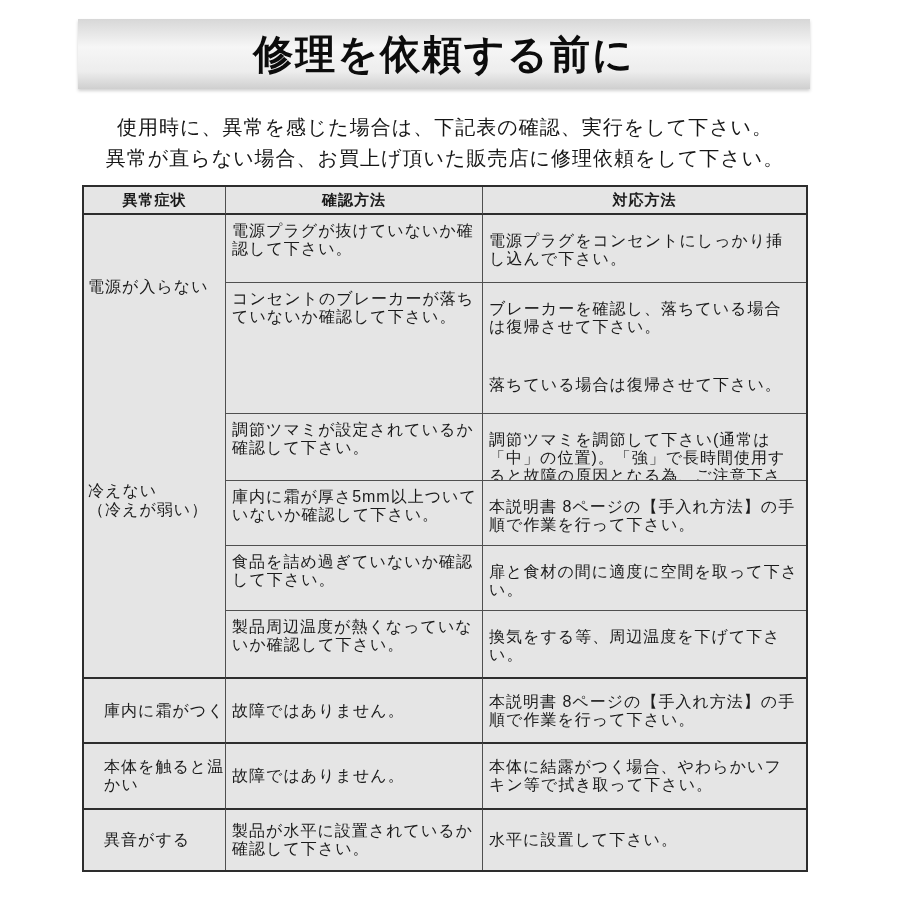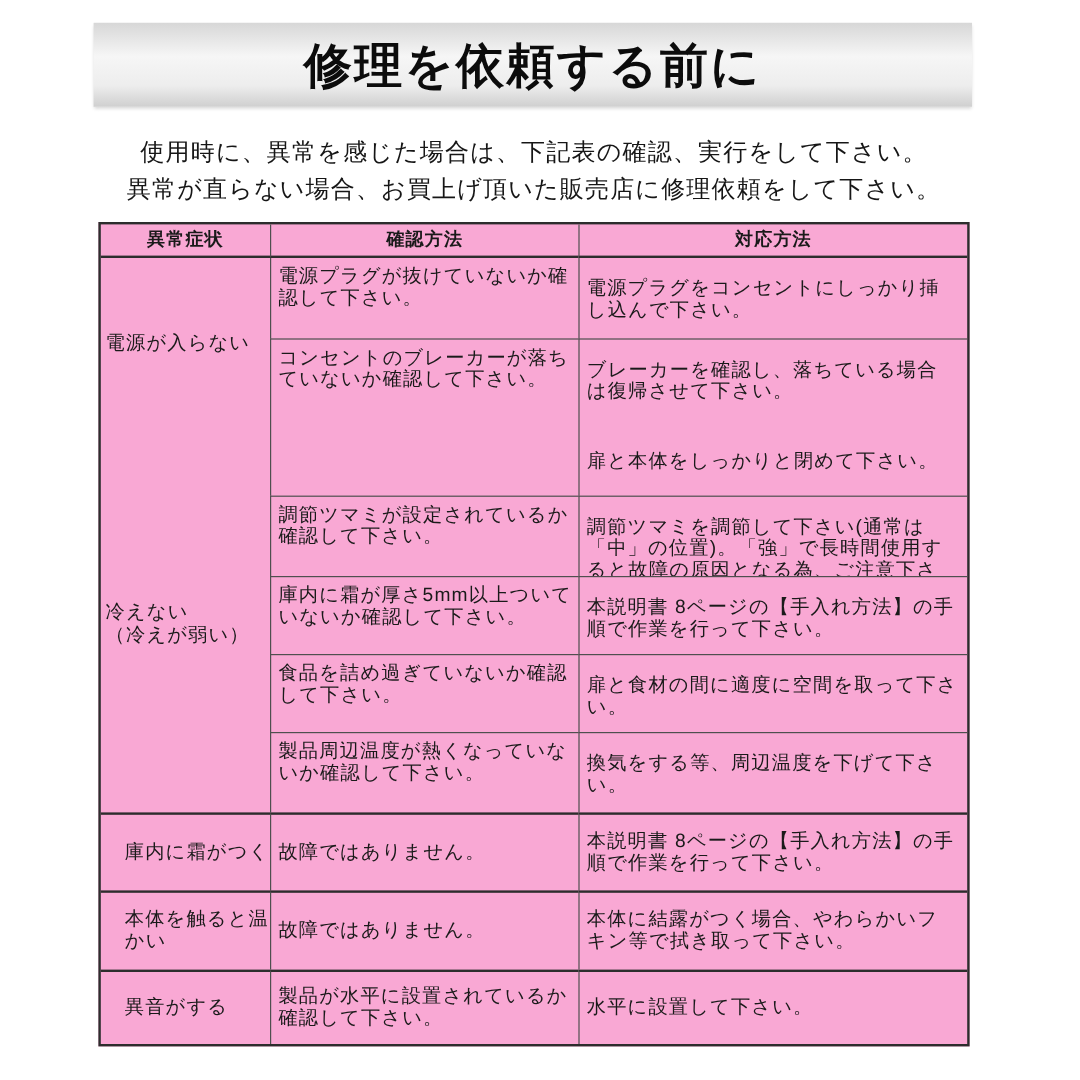--- a/index.html
+++ b/index.html
@@ -24,37 +24,37 @@
     text-align:center;font-size:20px;line-height:31px;letter-spacing:1px;color:#161616;font-family:Liberation Serif, serif;
   }
   
   .tbl{
     position:absolute;left:82px;top:185px;width:726px;height:687px;
     box-sizing:border-box;border:2px solid #2d2d2d;
     display:grid;
     grid-template-columns:141px 257px 1fr;
     grid-template-rows:28px 67px 131px 67px 65px 65px 67px 65px 66px auto;
     font-size:16px;line-height:18px;letter-spacing:1px;color:#1a1a1a;
-    background:#f9a8d4;
+    background:#e5e5e5;
   }
   .cell{box-sizing:border-box;overflow:hidden;}
   .bl{border-left:1px solid #4f4f4f;}
   .bt1{border-top:1px solid #4f4f4f;}
   .bt2{border-top:2px solid #2d2d2d;}
   .hd{
     border-bottom:2px solid #2d2d2d;
     display:flex;align-items:center;justify-content:center;
     font-weight:bold;font-size:15px;letter-spacing:1px;
   }
   .mid{padding:7px 0 0 6px;}
   .rgt{padding:17px 8px 0 6px;}
   .sym-span{position:relative;grid-column:1;grid-row:2/8;}
   .sym-label{position:absolute;left:4px;line-height:19px;}
   .sym-power{top:62px;}
-  .sym-cooling{top:266px;margin-top:20px;}
+  .sym-cooling{top:266px;}
   .p2m{margin-top:14px;}
   .p2r{margin-top:40px;}
   .vc{display:flex;align-items:center;}
   .symcell{padding-left:20px;}
   .vc.mid,.vc.rgt{padding-top:0;}
 </style>
 </head>
 <body>
 
 <div class="title-bar">
@@ -81,21 +81,21 @@
   </div>
 
   <div class="cell mid bl" style="grid-column:2;grid-row:2;">電源プラグが抜けていないか確認して下さい。</div>
   <div class="cell rgt bl" style="grid-column:3;grid-row:2;">電源プラグをコンセントにしっかり挿し込んで下さい。</div>
 
   <div class="cell mid bl bt1" style="grid-column:2;grid-row:3;">
     <div>コンセントのブレーカーが落ちていないか確認して下さい。</div>
   </div>
   <div class="cell rgt bl bt1" style="grid-column:3;grid-row:3;">
     <div>ブレーカーを確認し、落ちている場合は復帰させて下さい。</div>
-    <div class="p2r">扉と本体をしっかりと閉めて下さい。</div>
+    <div class="p2r">落ちている場合は復帰させて下さい。</div>
   </div>
 
   <div class="cell mid bl bt1" style="grid-column:2;grid-row:4;">調節ツマミが設定されているか確認して下さい。</div>
   <div class="cell rgt bl bt1" style="grid-column:3;grid-row:4;">調節ツマミを調節して下さい(通常は「中」の位置)。「強」で長時間使用すると故障の原因となる為、ご注意下さい。</div>
 
   <div class="cell mid bl bt1" style="grid-column:2;grid-row:5;">庫内に霜が厚さ5mm以上ついていないか確認して下さい。</div>
   <div class="cell rgt bl bt1" style="grid-column:3;grid-row:5;">本説明書 8ページの【手入れ方法】の手順で作業を行って下さい。</div>
 
   <div class="cell mid bl bt1" style="grid-column:2;grid-row:6;">食品を詰め過ぎていないか確認して下さい。</div>
   <div class="cell rgt bl bt1" style="grid-column:3;grid-row:6;">扉と食材の間に適度に空間を取って下さい。</div>

